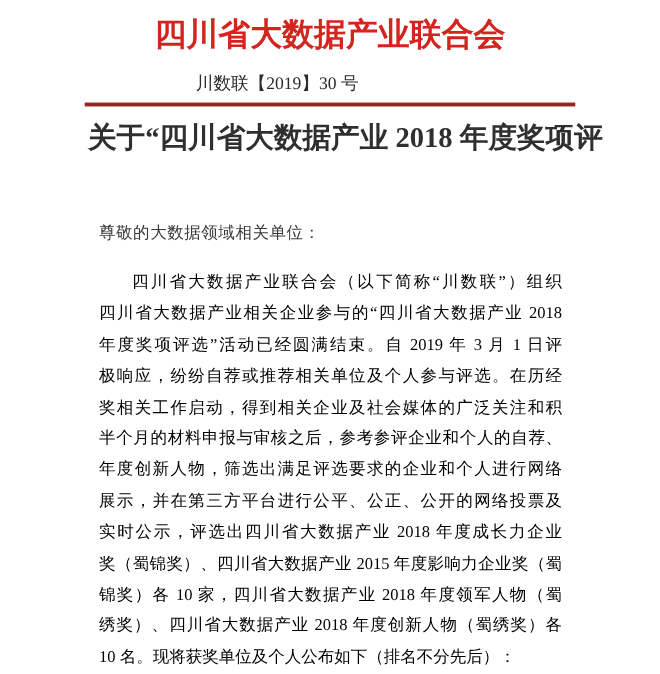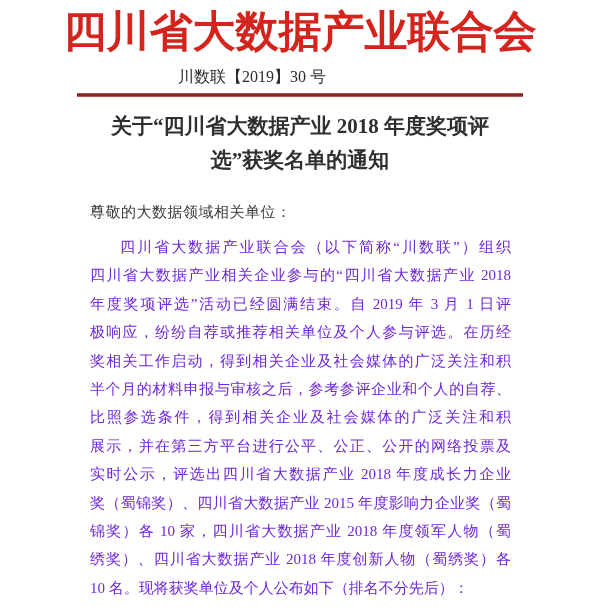--- a/index.html
+++ b/index.html
@@ -2,75 +2,74 @@
 <html><head>
 <meta charset="utf-8">
 <style>
   html,body{margin:0;padding:0;background:#ffffff;}
   .page{
     position:relative;width:600px;height:613px;background:#ffffff;overflow:hidden;
     font-family:"Liberation Serif","DejaVu Serif",serif;color:#383838;
   }
   .org-name{
     position:absolute;top:6px;left:0;width:600px;text-align:center;
-    font-size:43px;line-height:52px;font-weight:700;letter-spacing:0px;
+    font-size:29px;line-height:52px;font-weight:700;letter-spacing:0px;
     color:var(--accent-red,#d3241d);white-space:nowrap;
   }
   .doc-number{
     position:absolute;top:64px;left:0;width:504px;text-align:center;
     font-size:16px;line-height:26px;color:#2b2b2b;white-space:nowrap;
   }
   .red-rule{
     position:absolute;top:93px;left:77px;width:446px;height:4px;
     background:linear-gradient(180deg,#cd7a72 0%,var(--rule-red,#8f241e) 30%,var(--rule-red,#8f241e) 70%,#cd7a72 100%);
   }
   .doc-title{
     position:absolute;top:109px;left:80px;width:440px;text-align:center;
-    font-size:21px;line-height:34px;font-weight:700;color:#2f2f2f;
+    font-size:26px;line-height:34px;font-weight:700;color:#2f2f2f;
   }
   .doc-title .title-line{text-align:center;white-space:nowrap;}
   .salutation{
     position:absolute;top:200px;left:90px;width:430px;
     font-size:15px;line-height:24px;letter-spacing:0.5px;color:#3a3a3a;
   }
   .doc-body{
-    position:absolute;top:233px;left:90px;width:421px;
-    font-size:15px;line-height:28.4px;color:#6d28d9;
+    position:absolute;top:243px;left:90px;width:421px;
+    font-size:15px;line-height:28.4px;color:#000000;
   }
   .doc-body .body-line{
     text-align:justify;text-align-last:justify;white-space:nowrap;overflow:visible;
   }
   .doc-body .body-line:first-child{text-indent:30px;}
   .doc-body .body-line:last-child{text-align-last:left;}
 </style>
 </head>
 <body>
 
 <div class="page" style="--accent-red: #d3241d; --rule-red: #8f241e;">
   <div class="org-name">四川省大数据产业联合会</div>
 
   <div class="doc-number">川数联【2019】30 号</div>
 
   <div class="red-rule"></div>
 
   <div class="doc-title">
       <div class="title-line">关于“四川省大数据产业 2018 年度奖项评</div>
-      <div class="title-line">选”获奖名单的通知</div>
     </div>
 
   <div class="salutation">尊敬的大数据领域相关单位：</div>
 
   <div class="doc-body">
       <div class="body-line">四川省大数据产业联合会（以下简称“川数联”）组织</div>
       <div class="body-line">四川省大数据产业相关企业参与的“四川省大数据产业 2018</div>
       <div class="body-line">年度奖项评选”活动已经圆满结束。自 2019 年 3 月 1 日评</div>
       <div class="body-line">极响应，纷纷自荐或推荐相关单位及个人参与评选。在历经</div>
       <div class="body-line">奖相关工作启动，得到相关企业及社会媒体的广泛关注和积</div>
       <div class="body-line">半个月的材料申报与审核之后，参考参评企业和个人的自荐、</div>
-      <div class="body-line">比照参选条件，得到相关企业及社会媒体的广泛关注和积</div>
+      <div class="body-line">年度创新人物，筛选出满足评选要求的企业和个人进行网络</div>
       <div class="body-line">展示，并在第三方平台进行公平、公正、公开的网络投票及</div>
       <div class="body-line">实时公示，评选出四川省大数据产业 2018 年度成长力企业</div>
       <div class="body-line">奖（蜀锦奖）、四川省大数据产业 2015 年度影响力企业奖（蜀</div>
       <div class="body-line">锦奖）各 10 家，四川省大数据产业 2018 年度领军人物（蜀</div>
       <div class="body-line">绣奖）、四川省大数据产业 2018 年度创新人物（蜀绣奖）各</div>
       <div class="body-line">10 名。现将获奖单位及个人公布如下（排名不分先后）：</div>
     </div>
 </div>
 
 </body></html>

